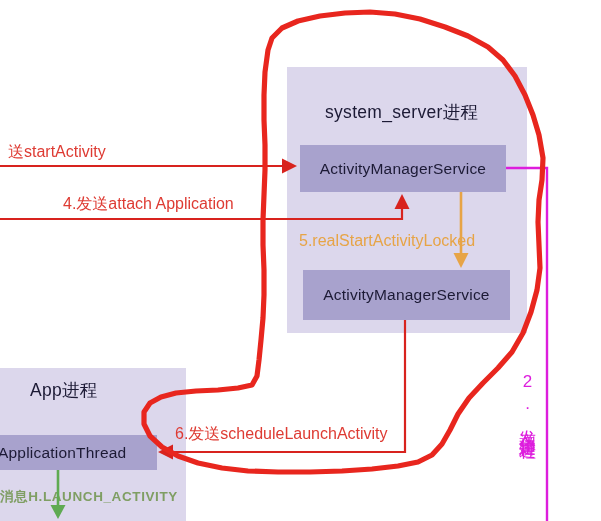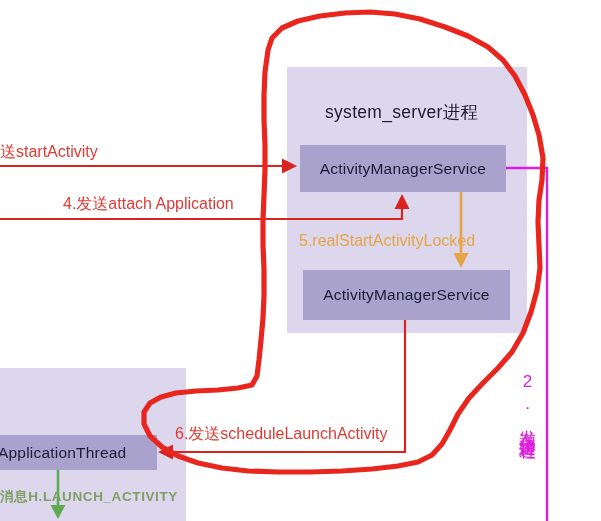--- a/index.html
+++ b/index.html
@@ -35,24 +35,25 @@
 <div id="canvas">
 
   <div class="box box-outer" style="left:287px;top:67px;width:240px;height:266px;"></div>
   <div class="outer-title" style="left:325px;top:92px;margin-top:8px;">system_server进程</div>
 
   <div class="box box-inner" style="left:300px;top:145px;width:206px;height:47px;">ActivityManagerService</div>
 
   <div class="box box-inner" style="left:303px;top:270px;width:207px;height:50px;">ActivityManagerService</div>
 
   <div class="box box-outer" style="left:-12px;top:368px;width:198px;height:160px;"></div>
+  <div class="outer-title" style="left:30px;top:378px;">App进程</div>
 
   <div class="box box-inner" style="left:-10px;top:435px;width:167px;height:35px;justify-content:flex-start;padding-left:8px;">ApplicationThread</div>
 
-  <div class="lbl lbl-red" style="left:0px;top:142px;">送startActivity</div>
+  <div class="lbl lbl-red" style="left:0px;top:142px;padding-left:8px;">送startActivity</div>
 
   <div class="lbl lbl-red" style="left:25px;top:194px;margin-left:38px;">4.发送attach Application</div>
 
   <div class="lbl lbl-orange" style="left:299px;top:232px;">5.realStartActivityLocked</div>
 
   <div class="lbl lbl-magenta" style="left:516px;top:372px;height:150px;">2.发送创建进程</div>
 
   <div class="lbl lbl-red" style="left:175px;top:424px;">6.发送scheduleLaunchActivity</div>
 
   <div class="lbl lbl-green" style="left:0px;top:488px;">消息H.LAUNCH_ACTIVITY</div>

